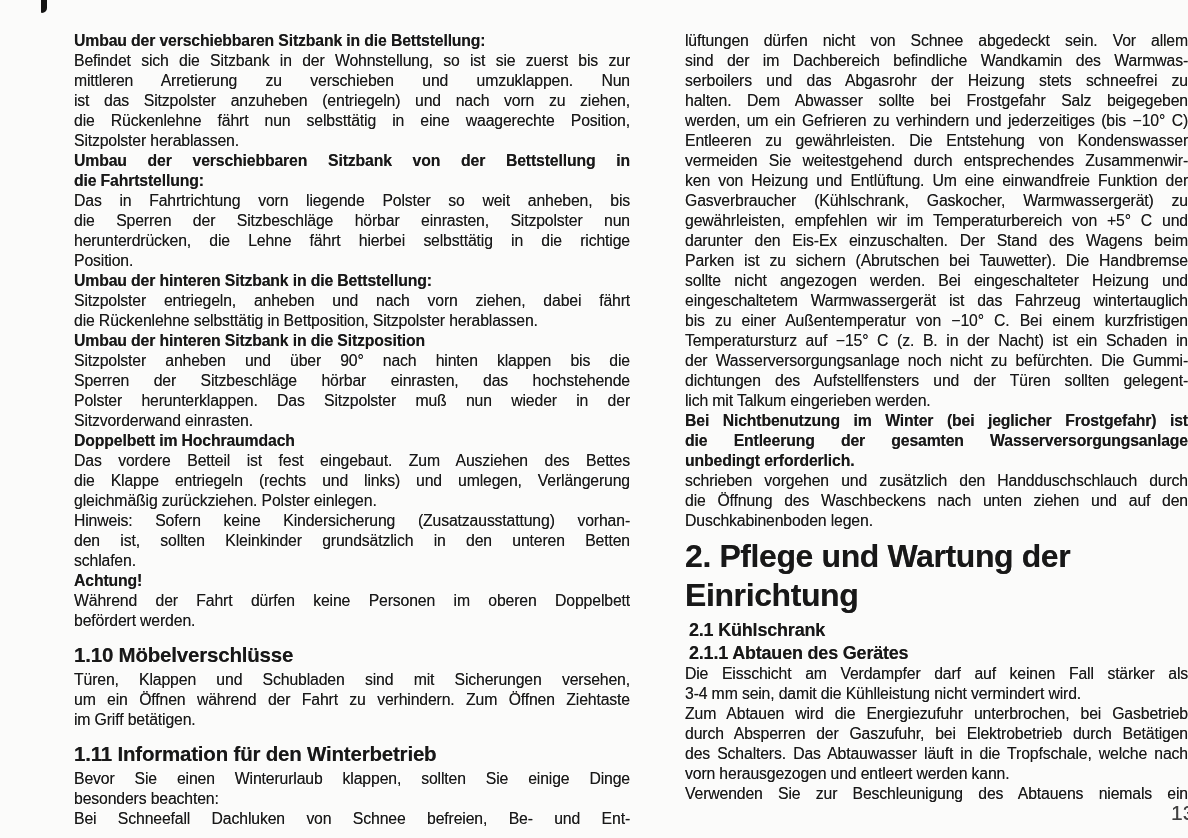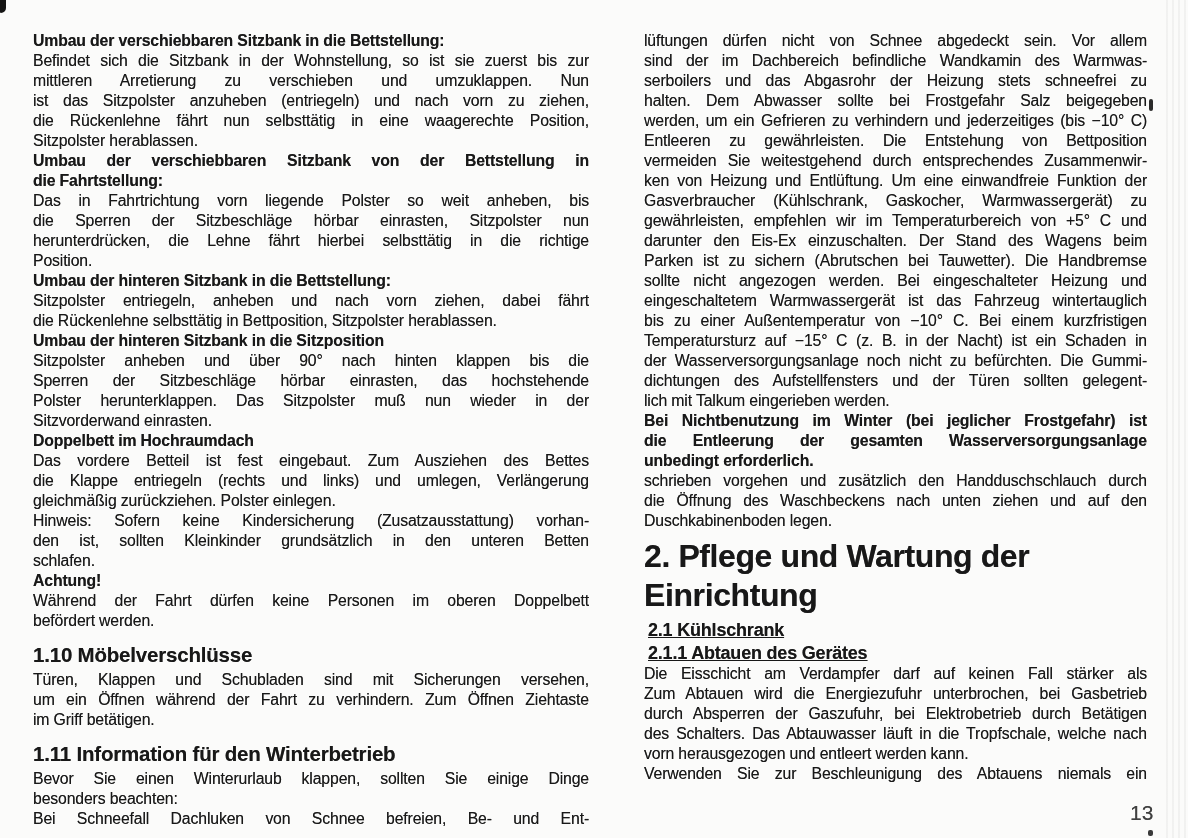--- a/index.html
+++ b/index.html
@@ -4,21 +4,21 @@
 <style>
   html, body { margin: 0; padding: 0; }
   body {
     width: 1188px; height: 838px;
     background: #fbfbfa;
     position: relative;
     overflow: hidden;
     font-family: "Liberation Sans", sans-serif;
     color: #181818;
   }
-  .page { position: absolute; inset: 0; }
+  .page { position: absolute; inset: 0; margin-left: 41px; }
   .col {
     position: absolute;
     top: 31px;
     overflow: hidden;
   }
   .col.left  { left: 33px;  width: 556px; }
   .col.right { left: 644px; width: 503px; }
 
   .blk { margin: 0; }
   .line {
@@ -52,21 +52,20 @@
     line-height: 39px;
     text-align-last: left;
     letter-spacing: -0.4px;
   }
   .sub-head { margin: 1px 0 0 4px; }
   .sub-head .line {
     font-size: 18px;
     line-height: 22px;
     text-align-last: left;
     letter-spacing: -0.2px;
-    text-decoration: underline;
   }
 
   .page-number {
     position: absolute;
     left: 1130px; top: 801px;
     font-size: 21px;
     line-height: 24px;
     color: #404040;
     text-shadow: 0 0 0.6px rgba(0,0,0,0.5);
   }
@@ -181,21 +180,21 @@
         <div class="line">Bei Schneefall Dachluken von Schnee befreien, Be- und Ent-</div>
       </div>
     </div>
   <div class="col right">
       <div class="blk body">
         <div class="line">lüftungen dürfen nicht von Schnee abgedeckt sein. Vor allem</div>
         <div class="line">sind der im Dachbereich befindliche Wandkamin des Warmwas-</div>
         <div class="line">serboilers und das Abgasrohr der Heizung stets schneefrei zu</div>
         <div class="line">halten. Dem Abwasser sollte bei Frostgefahr Salz beigegeben</div>
         <div class="line">werden, um ein Gefrieren zu verhindern und jederzeitiges (bis −10° C)</div>
-        <div class="line">Entleeren zu gewährleisten. Die Entstehung von Bettposition</div>
+        <div class="line">Entleeren zu gewährleisten. Die Entstehung von Kondenswasser</div>
         <div class="line">vermeiden Sie weitestgehend durch entsprechendes Zusammenwir-</div>
         <div class="line">ken von Heizung und Entlüftung. Um eine einwandfreie Funktion der</div>
         <div class="line">Gasverbraucher (Kühlschrank, Gaskocher, Warmwassergerät) zu</div>
         <div class="line">gewährleisten, empfehlen wir im Temperaturbereich von +5° C und</div>
         <div class="line">darunter den Eis-Ex einzuschalten. Der Stand des Wagens beim</div>
         <div class="line">Parken ist zu sichern (Abrutschen bei Tauwetter). Die Handbremse</div>
         <div class="line">sollte nicht angezogen werden. Bei eingeschalteter Heizung und</div>
         <div class="line">eingeschaltetem Warmwassergerät ist das Fahrzeug wintertauglich</div>
         <div class="line">bis zu einer Außentemperatur von −10° C. Bei einem kurzfristigen</div>
         <div class="line">Temperatursturz auf −15° C (z. B. in der Nacht) ist ein Schaden in</div>
@@ -218,20 +217,21 @@
         <div class="line end">Einrichtung</div>
       </div>
       <div class="blk sub-head">
         <div class="line end">2.1 Kühlschrank</div>
       </div>
       <div class="blk sub-head">
         <div class="line end">2.1.1 Abtauen des Gerätes</div>
       </div>
       <div class="blk body">
         <div class="line">Die Eisschicht am Verdampfer darf auf keinen Fall stärker als</div>
+        <div class="line end">3-4 mm sein, damit die Kühlleistung nicht vermindert wird.</div>
       </div>
       <div class="blk body">
         <div class="line">Zum Abtauen wird die Energiezufuhr unterbrochen, bei Gasbetrieb</div>
         <div class="line">durch Absperren der Gaszufuhr, bei Elektrobetrieb durch Betätigen</div>
         <div class="line">des Schalters. Das Abtauwasser läuft in die Tropfschale, welche nach</div>
         <div class="line end">vorn herausgezogen und entleert werden kann.</div>
       </div>
       <div class="blk body">
         <div class="line">Verwenden Sie zur Beschleunigung des Abtauens niemals ein</div>
       </div>

